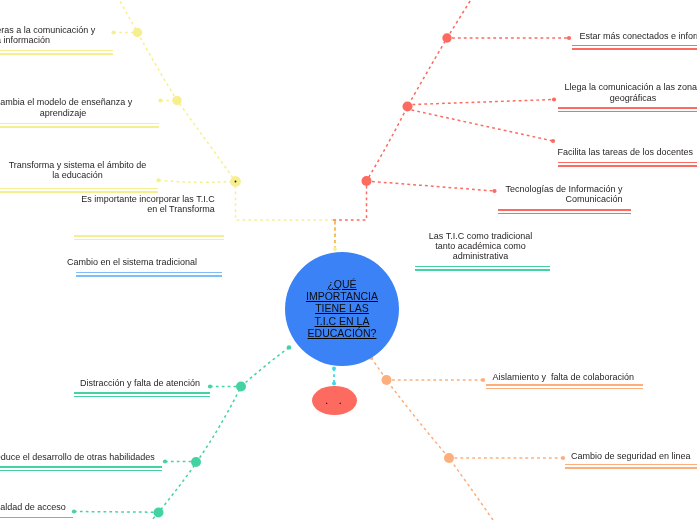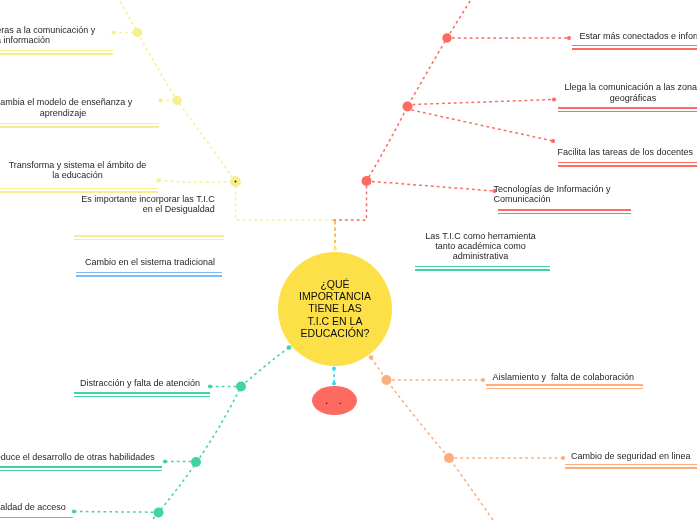--- a/index.html
+++ b/index.html
@@ -87,51 +87,51 @@
       <div class="node-label" style="top: 97.3px; text-align: center; left: 63px; transform: translateX(-50%);"><span>Cambia el modelo de enseñanza y</span><span>aprendizaje</span></div>
       <div class="ul" style="left: -22px; width: 181px; top: 122.5px;">
         <i style="top: 0px; background: rgb(247, 239, 143);"></i>
         <i style="top: 3.5px; background: rgb(247, 239, 143);"></i>
       </div>
       <div class="node-label" style="top: 160.2px; text-align: center; left: 77.5px; transform: translateX(-50%);"><span>Transforma y sistema el ámbito de</span><span>la educación</span></div>
       <div class="ul" style="left: -8px; width: 165.5px; top: 187.8px;">
         <i style="top: 0px; background: rgb(247, 239, 143);"></i>
         <i style="top: 3.5px; background: rgb(247, 239, 143);"></i>
       </div>
-      <div class="node-label" style="top: 194px; text-align: right; left: 148px; transform: translateX(-50%);"><span>Es importante incorporar las T.I.C</span><span>en el Desigualdad</span></div>
+      <div class="node-label" style="top: 194px; text-align: right; left: 148px; transform: translateX(-50%);"><span>Es importante incorporar las T.I.C</span><span>en el Transforma</span></div>
       <div class="ul" style="left: 74px; width: 150px; top: 235.1px;">
         <i style="top: 0px; background: rgb(247, 239, 143);"></i>
         <i style="top: 3.5px; background: rgb(247, 239, 143);"></i>
       </div>
-      <div class="node-label" style="top: 256.8px; text-align: left; left: 150px; transform: translateX(-50%);"><span>Cambio en el sistema tradicional</span></div>
+      <div class="node-label" style="top: 256.8px; text-align: left; left: 132px; transform: translateX(-50%);"><span>Cambio en el sistema tradicional</span></div>
       <div class="ul" style="left: 76px; width: 146px; top: 271.7px;">
         <i style="top: 0px; background: rgb(127, 189, 248);"></i>
         <i style="top: 3.5px; background: rgb(127, 189, 248);"></i>
       </div>
       <div class="node-label lft" style="top: 30.5px; text-align: left; left: 579.5px;"><span>Estar más conectados e informados</span></div>
       <div class="ul" style="left: 571.5px; width: 188.5px; top: 44.5px;">
         <i style="top: 0px; background: rgb(252, 106, 96);"></i>
         <i style="top: 3.5px; background: rgb(252, 106, 96);"></i>
       </div>
       <div class="node-label" style="top: 82.4px; text-align: center; left: 633px; transform: translateX(-50%);"><span>Llega la comunicación a las zonas</span><span>geográficas</span></div>
       <div class="ul" style="left: 557.5px; width: 202.5px; top: 107px;">
         <i style="top: 0px; background: rgb(252, 106, 96);"></i>
         <i style="top: 3.5px; background: rgb(252, 106, 96);"></i>
       </div>
       <div class="node-label lft" style="top: 147.4px; text-align: left; left: 557.5px;"><span>Facilita las tareas de los docentes</span></div>
       <div class="ul" style="left: 557.5px; width: 202.5px; top: 161.8px;">
         <i style="top: 0px; background: rgb(252, 106, 96);"></i>
         <i style="top: 3.5px; background: rgb(252, 106, 96);"></i>
       </div>
-      <div class="node-label" style="top: 184.1px; text-align: left; left: 552px; transform: translateX(-50%);"><span>Tecnologías de Información y</span><span>Comunicación</span></div>
+      <div class="node-label" style="top: 184.1px; text-align: right; left: 564px; transform: translateX(-50%);"><span>Tecnologías de Información y</span><span>Comunicación</span></div>
       <div class="ul" style="left: 498px; width: 133px; top: 209px;">
         <i style="top: 0px; background: rgb(252, 106, 96);"></i>
         <i style="top: 3.5px; background: rgb(252, 106, 96);"></i>
       </div>
-      <div class="node-label" style="top: 230.9px; text-align: center; left: 480.5px; transform: translateX(-50%);"><span>Las T.I.C como herramienta</span><span>tanto académica como</span><span>administrativa</span></div>
+      <div class="node-label" style="top: 230.9px; text-align: center; left: 480.5px; transform: translateX(-50%);"><span>Las T.I.C como tradicional</span><span>tanto académica como</span><span>administrativa</span></div>
       <div class="ul" style="left: 415px; width: 135px; top: 265.5px;">
         <i style="top: 0px; background: rgb(68, 210, 164);"></i>
         <i style="top: 3.5px; background: rgb(68, 210, 164);"></i>
       </div>
       <div class="node-label" style="top: 378.2px; text-align: right; left: 140px; transform: translateX(-50%);"><span>Distracción y falta de atención</span></div>
       <div class="ul" style="left: 73.5px; width: 136px; top: 392px;">
         <i style="top: 0px; background: rgb(68, 210, 164);"></i>
         <i style="top: 3.5px; background: rgb(68, 210, 164);"></i>
       </div>
       <div class="node-label" style="top: 452px; text-align: center; left: 72px; transform: translateX(-50%);"><span>Reduce el desarrollo de otras habilidades</span></div>
@@ -147,21 +147,21 @@
       <div class="ul" style="left: 486px; width: 156.5px; top: 384.1px;">
         <i style="top: 0px; background: rgb(252, 174, 124);"></i>
         <i style="top: 3.5px; background: rgb(252, 174, 124);"></i>
       </div>
       <div class="node-label lft" style="top: 450.5px; text-align: left; left: 571px;"><span>Cambio de seguridad en linea</span></div>
       <div class="ul" style="left: 565px; width: 145px; top: 463.6px;">
         <i style="top: 0px; background: rgb(252, 174, 124);"></i>
         <i style="top: 3.5px; background: rgb(252, 174, 124);"></i>
       </div>
     </div>
-  <div class="central" style="left: 278px; top: 251.5px; width: 114px; height: 114px; background: #fde047;">
+  <div class="central" style="left: 285px; top: 251.5px; width: 114px; height: 114px; background: #3b82f6; text-decoration: underline;">
     <div class="ctext">¿QUÉ
 IMPORTANCIA
 TIENE LAS
 T.I.C EN LA
 EDUCACIÓN?</div>
   </div>
   <div class="leaf" style="left: 311.5px; top: 385.5px; width: 45px; height: 29px; background: rgb(252, 106, 96);">
     <div class="ctext">.   .</div>
   </div>
 </div>

